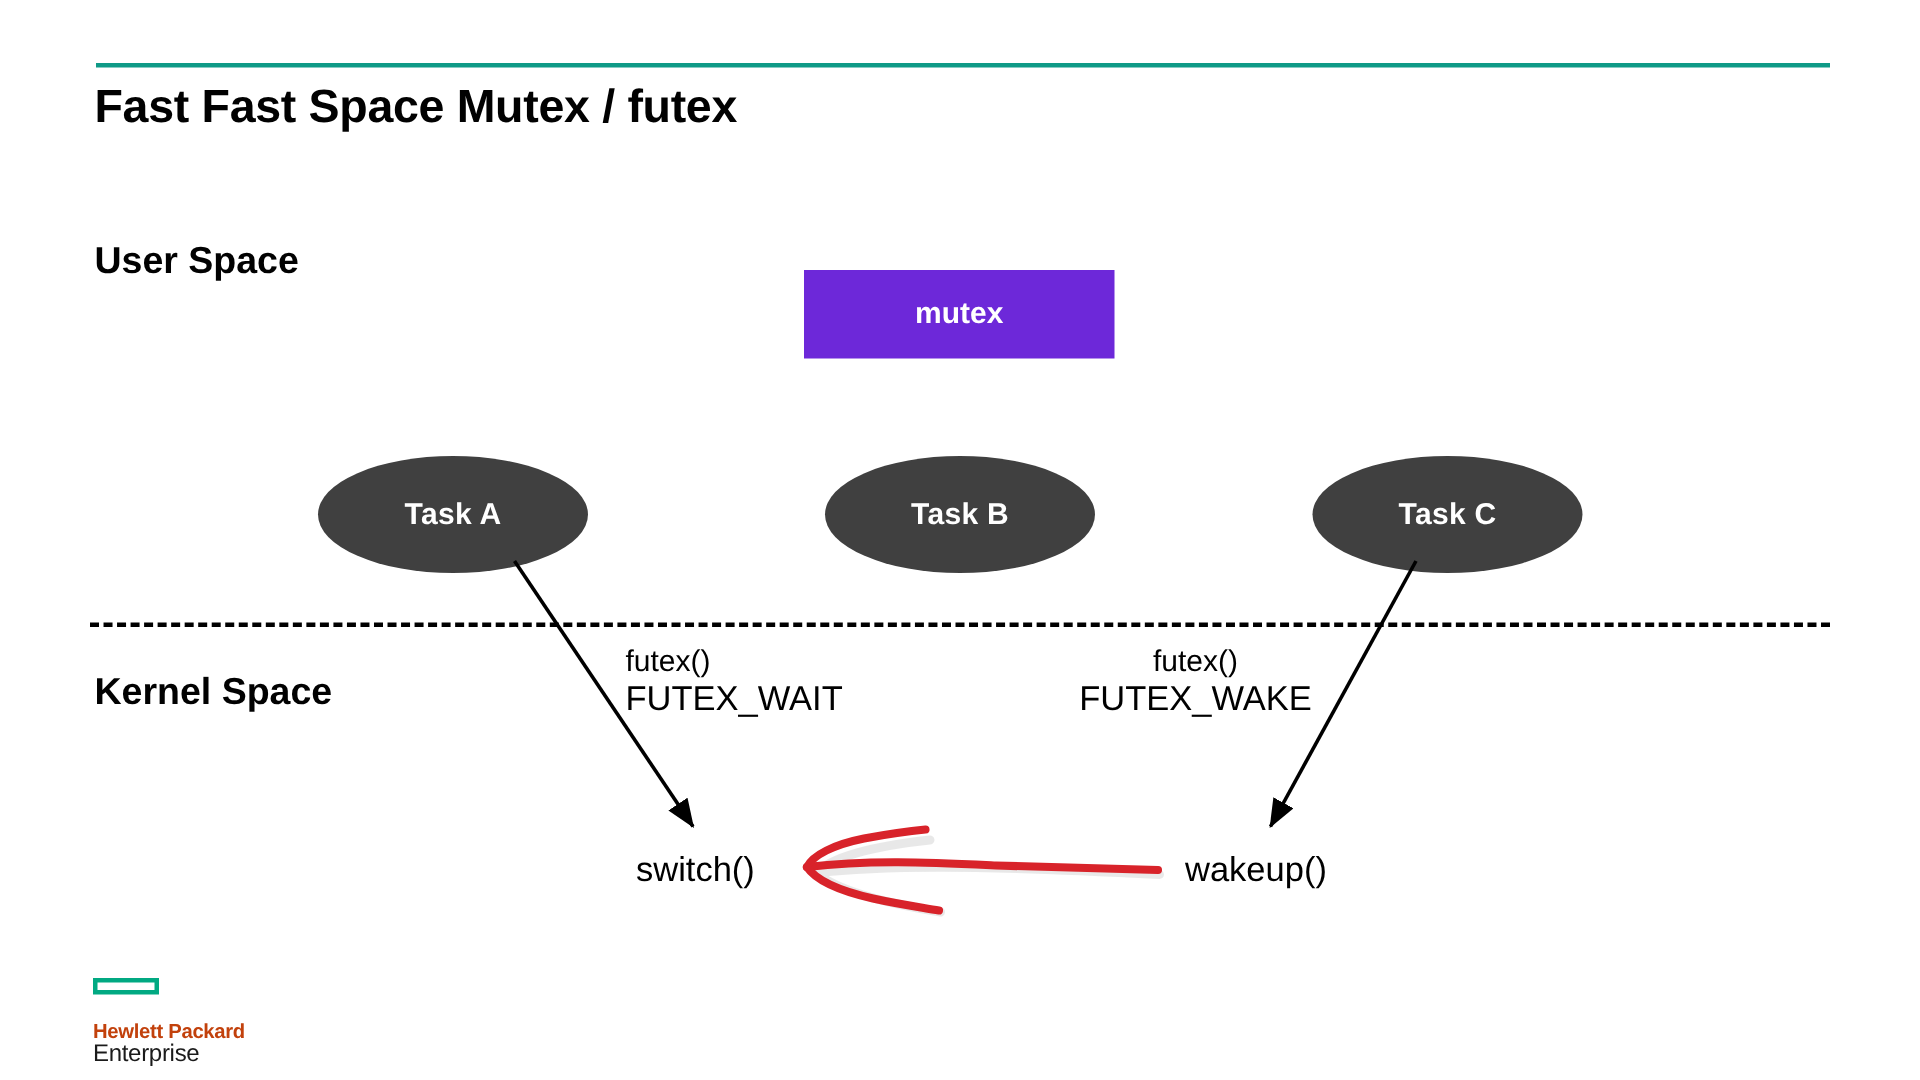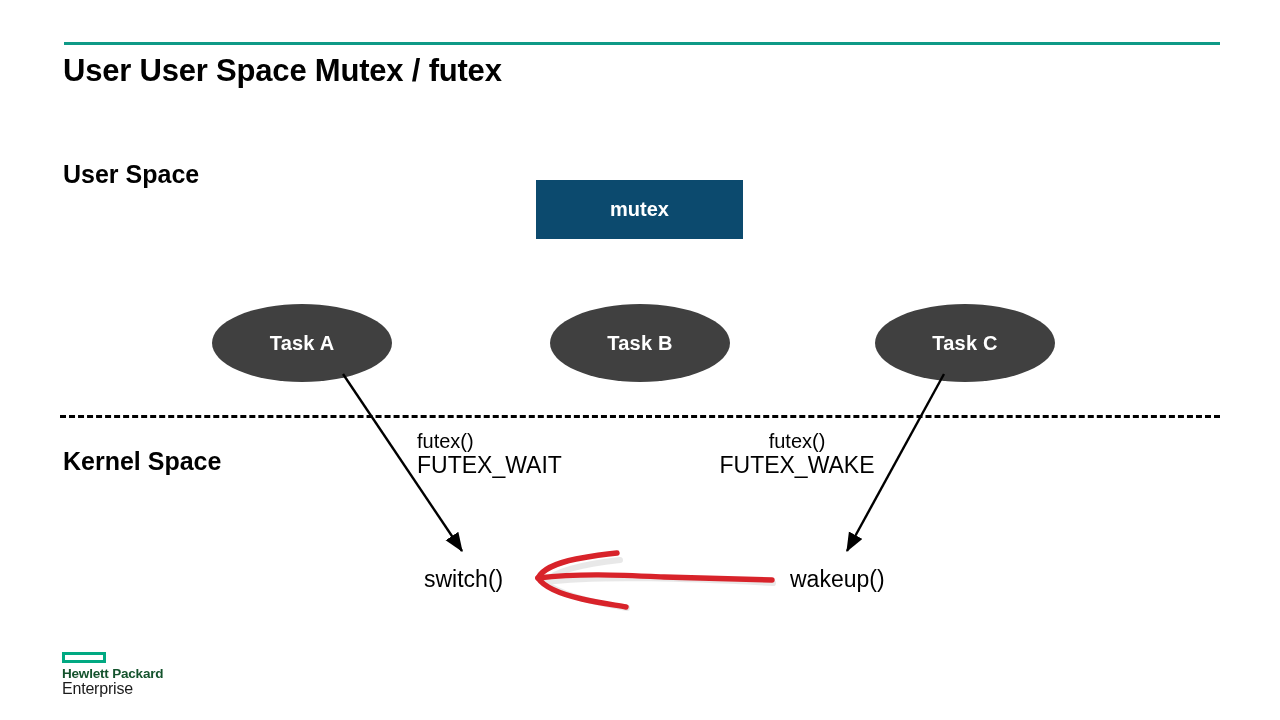--- a/index.html
+++ b/index.html
@@ -58,21 +58,21 @@
     margin-top: 12px;
   }
 
   
   #mutex-box {
     position: absolute;
     left: 536px;
     top: 180px;
     width: 207px;
     height: 59px;
-    background: #0c4a6e;
+    background: #6d28d9;
     display: flex;
     align-items: center;
     justify-content: center;
   }
   #mutex-box .box-label {
     color: #ffffff;
     font-size: 20px;
     font-weight: bold;
   }
 
@@ -145,43 +145,43 @@
     left: 62px;
     top: 652px;
   }
   #hpe-logo-mark {
     width: 44px;
     height: 11px;
     border: 3px solid #01a982;
     box-sizing: border-box;
   }
   #hpe-logo-line1 {
-    margin-top: 4px;
+    margin-top: 18px;
     font-size: 13.5px;
     font-weight: bold;
-    color: #14532d;
+    color: #c2410c;
     letter-spacing: -0.2px;
     line-height: 1.05;
     text-align: right;
   }
   #hpe-logo-line2 {
     font-size: 16px;
     font-weight: normal;
     color: #1b1b1b;
     letter-spacing: -0.2px;
     line-height: 1.05;
   }
 </style>
 </head>
 <body>
 
 <div id="slide">
 
   <div id="title-rule"></div>
-  <div id="page-title">User User Space Mutex / futex</div>
+  <div id="page-title">Fast Fast Space Mutex / futex</div>
 
   <div id="user-space-label">User Space</div>
   <div id="kernel-space-label">Kernel Space</div>
 
   <div id="mutex-box">
     <span class="box-label">mutex</span>
   </div>
 
   <div class="task-node" id="task-a">
     <span class="node-label">Task A</span>

